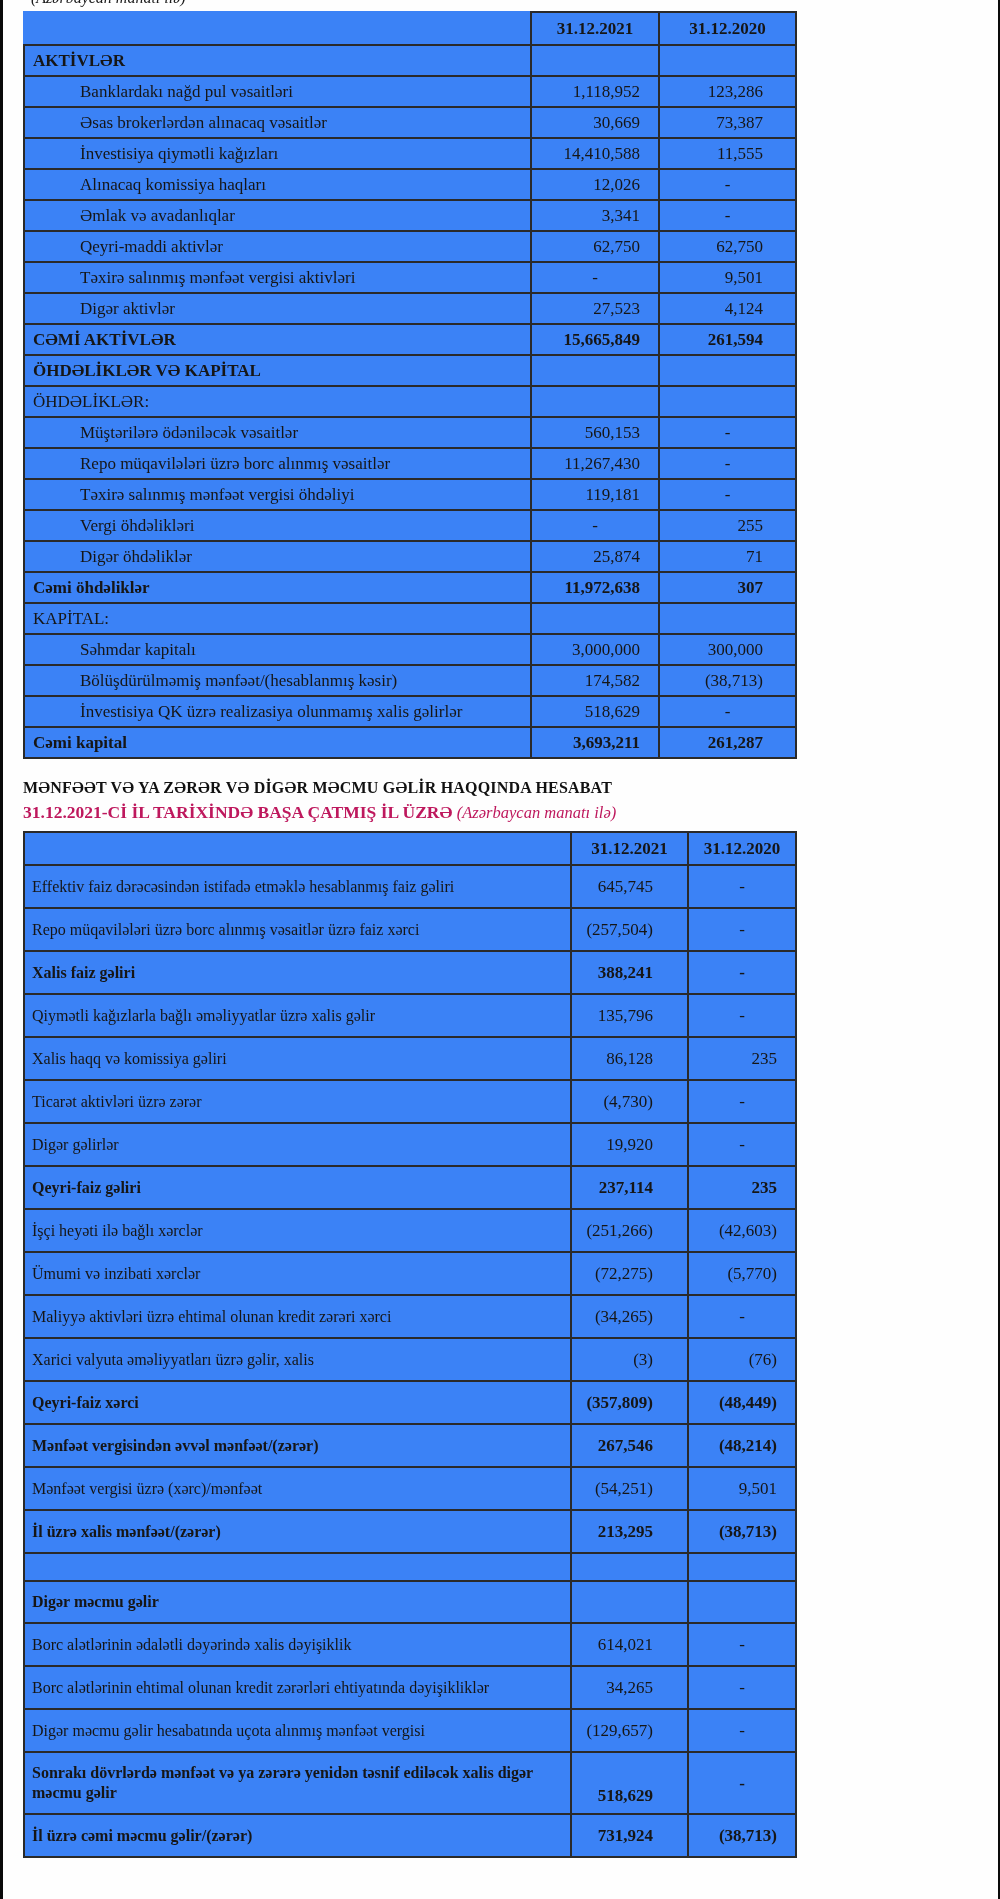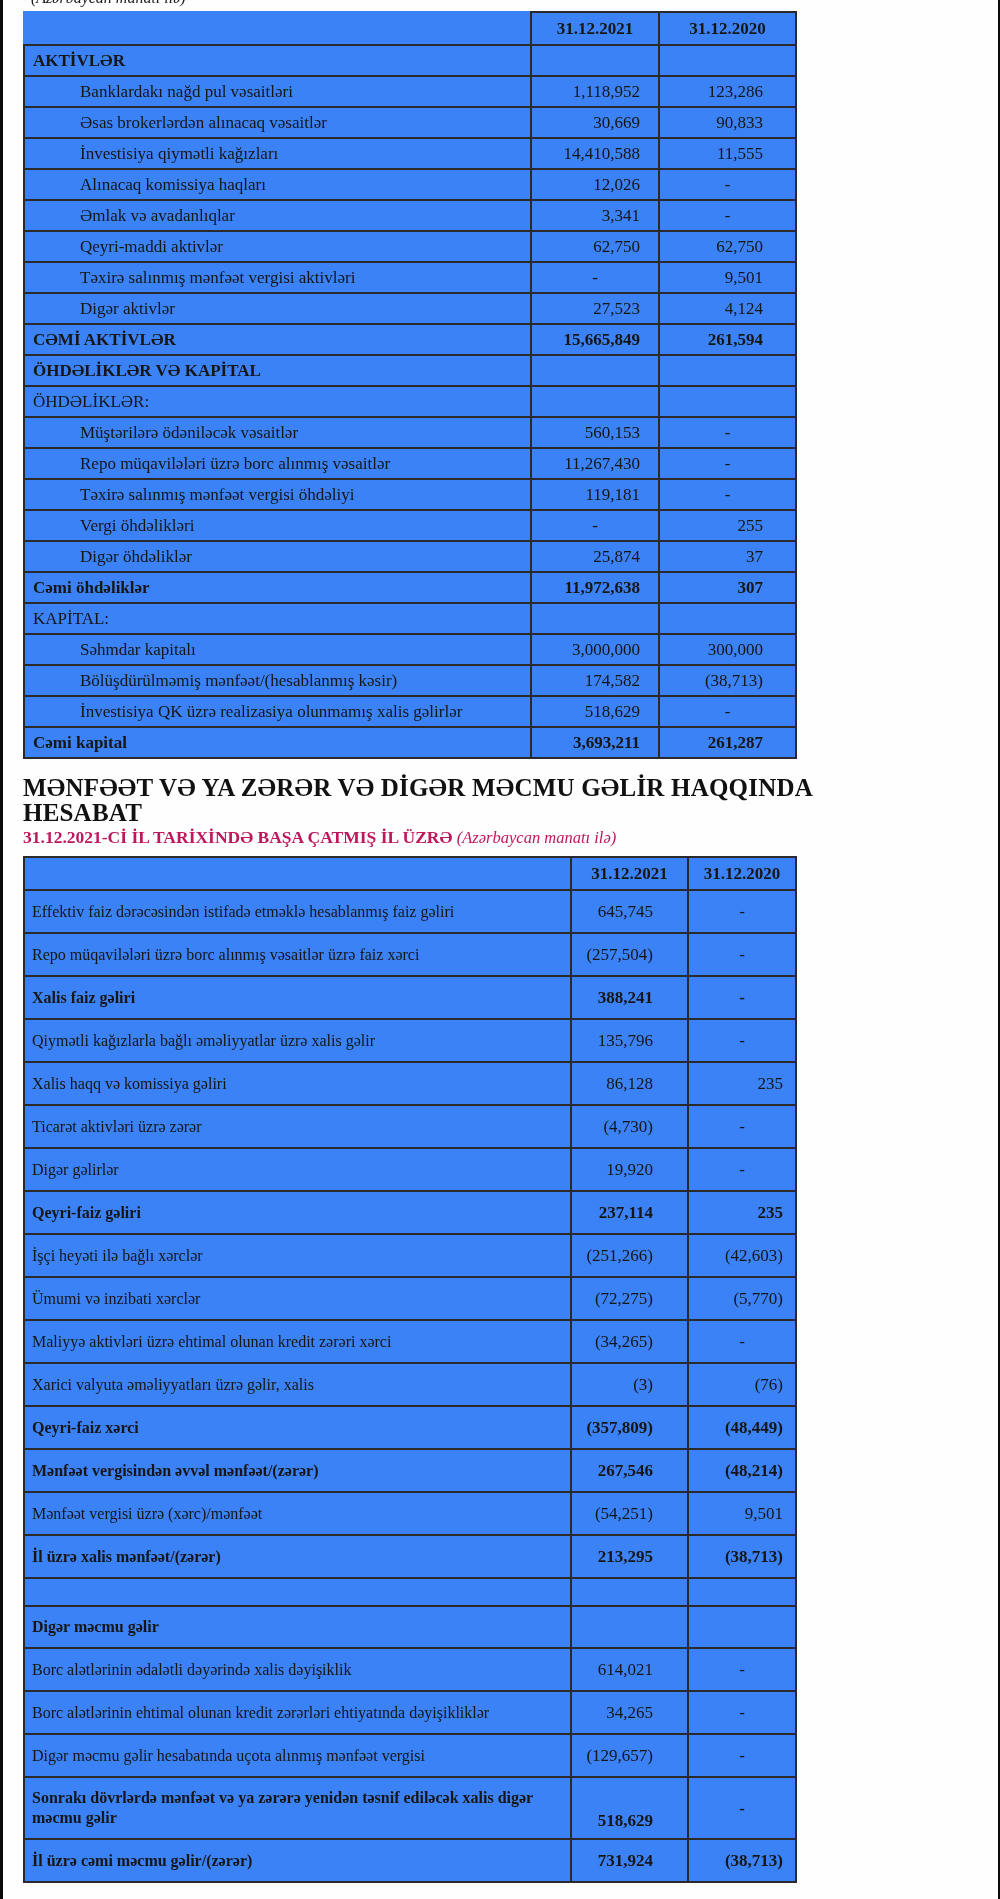--- a/index.html
+++ b/index.html
@@ -63,37 +63,37 @@
   .t1 td.num.v2 { padding-right: 32px; }
 
   
   .t2 { width: 772px; margin-top: 6px; }
   .t2 col.c-label { width: 547px; }
   .t2 col.c-v1 { width: 117px; }
   .t2 col.c-v2 { width: 108px; }
   .t2 td { padding-top: 10px; padding-bottom: 10px; }
   .t2 td.label { font-size: 16px; line-height: 20px; padding-left: 7px; padding-right: 2px; }
   .t2 td.num.v1 { padding-right: 34px; }
-  .t2 td.num.v2 { padding-right: 12px; }
+  .t2 td.num.v2 { padding-right: 18px; }
   .t2 tr.empty td { height: 28px; padding: 0; }
   .t2 tr.tall td.num { vertical-align: bottom; padding-bottom: 7px; }
 
   
   tr.section td.label { font-weight: bold; }
   tr.subsection td.label { font-weight: normal; }
   tr.total td { font-weight: bold; }
   td.num { text-align: right; }
   td.dash { text-align: center; }
   td.label { text-align: left; }
 
   
   .title-block { margin-top: 16px; margin-bottom: 4px; width: 790px; }
   .title {
     font-weight: bold;
-    font-size: 25px;
+    font-size: 16px;
     line-height: 25px;
     letter-spacing: 0.2px;
     color: #111;
   }
   .subtitle {
     font-weight: bold;
     font-size: 17.5px;
     line-height: 25px;
     color: #be185d;
   }
@@ -132,21 +132,21 @@
           <td class="v2"></td>
         </tr>
         <tr class="item">
           <td class="label">Banklardakı nağd pul vəsaitləri</td>
           <td class="v1 num">1,118,952</td>
           <td class="v2 num">123,286</td>
         </tr>
         <tr class="item">
           <td class="label">Əsas brokerlərdən alınacaq vəsaitlər</td>
           <td class="v1 num">30,669</td>
-          <td class="v2 num">90,833</td>
+          <td class="v2 num">73,387</td>
         </tr>
         <tr class="item">
           <td class="label">İnvestisiya qiymətli kağızları</td>
           <td class="v1 num">14,410,588</td>
           <td class="v2 num">11,555</td>
         </tr>
         <tr class="item">
           <td class="label">Alınacaq komissiya haqları</td>
           <td class="v1 num">12,026</td>
           <td class="v2 dash">-</td>
@@ -202,21 +202,21 @@
           <td class="v2 dash">-</td>
         </tr>
         <tr class="item">
           <td class="label">Vergi öhdəlikləri</td>
           <td class="v1 dash">-</td>
           <td class="v2 num">255</td>
         </tr>
         <tr class="item">
           <td class="label">Digər öhdəliklər</td>
           <td class="v1 num">25,874</td>
-          <td class="v2 num">37</td>
+          <td class="v2 num">71</td>
         </tr>
         <tr class="total">
           <td class="label">Cəmi öhdəliklər</td>
           <td class="v1 num">11,972,638</td>
           <td class="v2 num">307</td>
         </tr>
         <tr class="subsection">
           <td class="label">KAPİTAL:</td>
           <td class="v1"></td>
           <td class="v2"></td>

